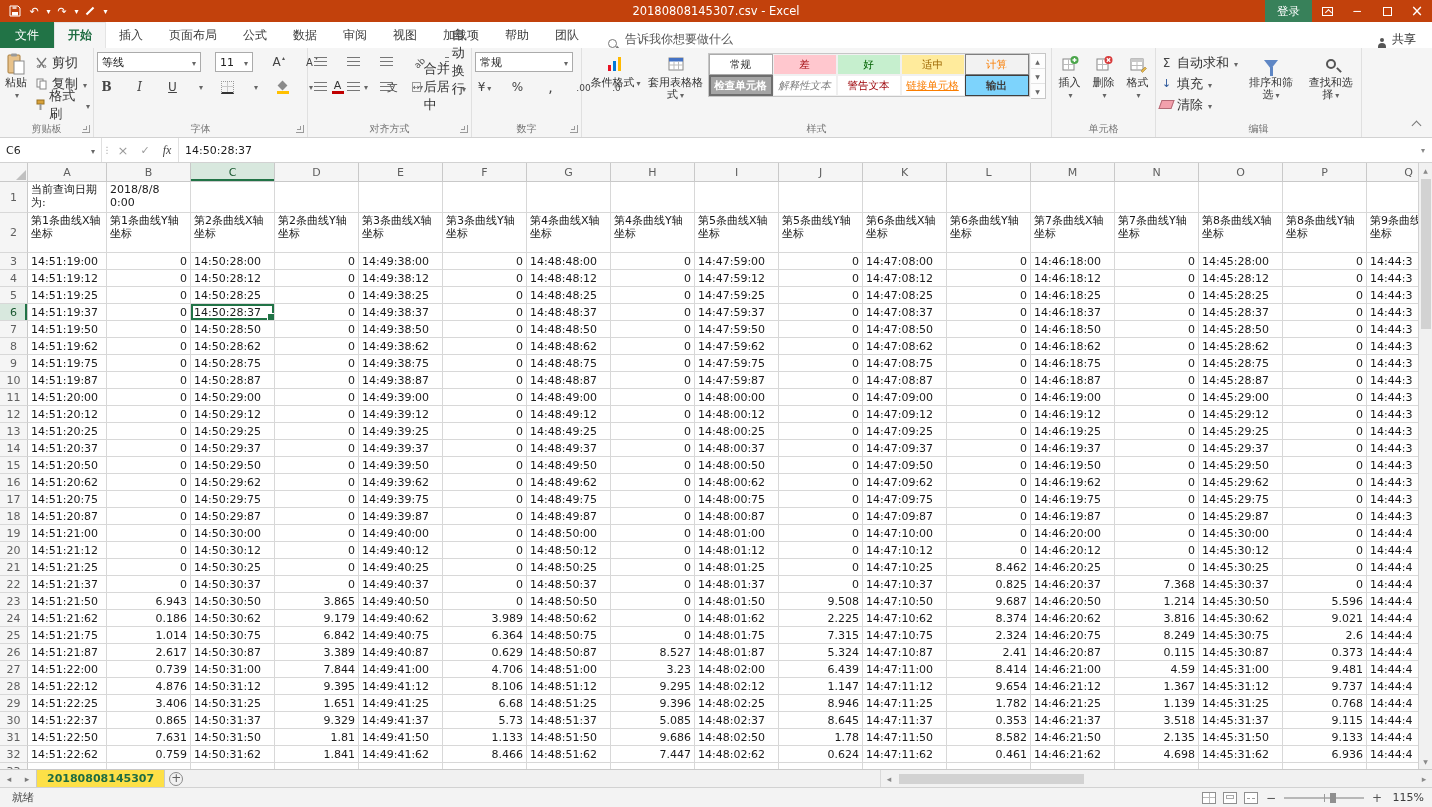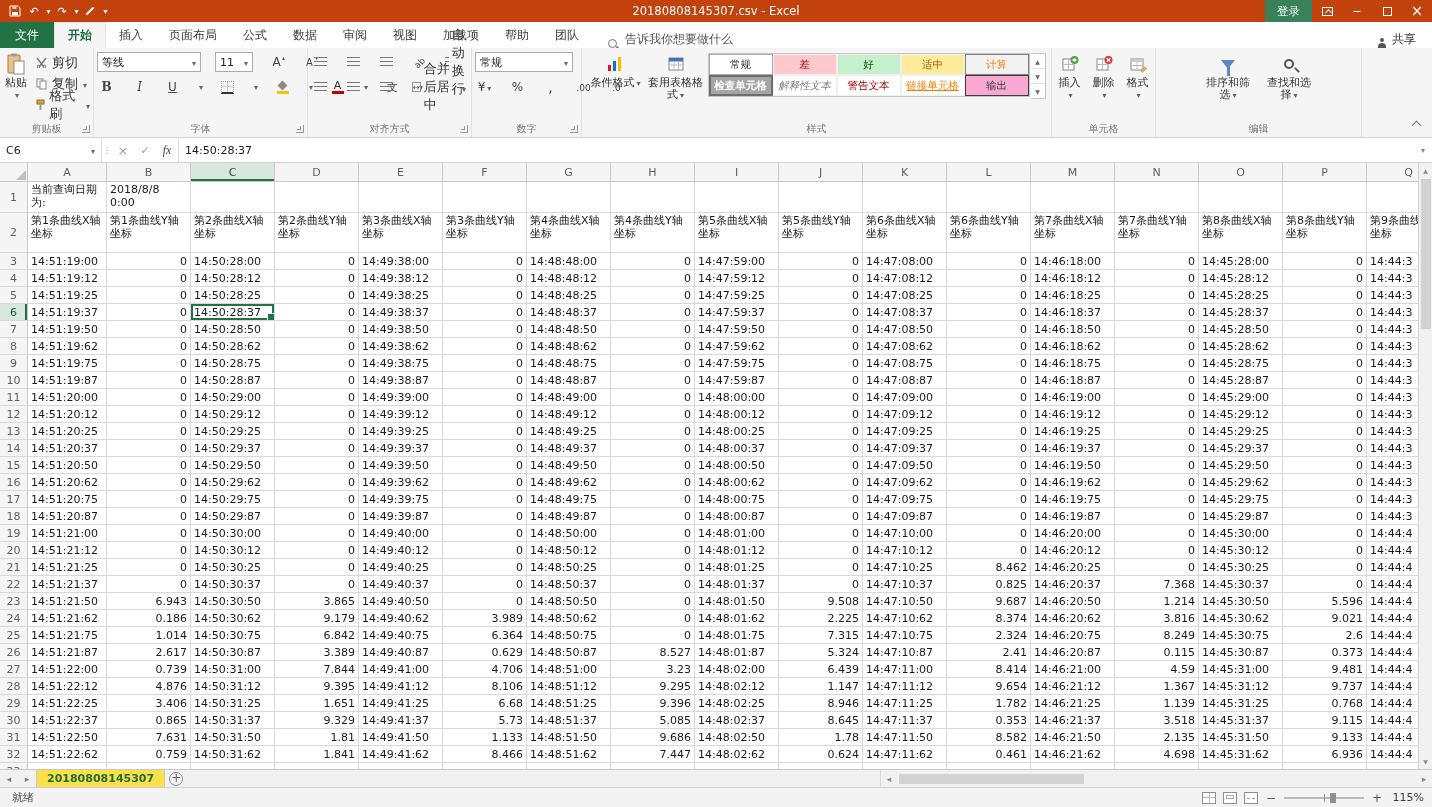--- a/index.html
+++ b/index.html
@@ -81,21 +81,21 @@
   .gcell{display:flex;align-items:center;justify-content:center;font-size:10.5px;border:1px solid #f0f0f0;overflow:hidden;white-space:nowrap;color:#333}
   .g-normal{border-color:#ababab}
   .g-bad{background:#ffc7ce;color:#9c0006}
   .g-good{background:#c6efce;color:#006100}
   .g-neutral{background:#ffeb9c;color:#9c6500}
   .g-calc{background:#f2f2f2;color:#fa7d00;border-color:#7f7f7f}
   .g-check{background:#a5a5a5;color:#fff;font-weight:700;border:2px solid #6e6e6e}
   .g-explan{color:#7f7f7f;font-style:italic}
   .g-warn{color:#9c0006}
   .g-link{color:#fa7d00;text-decoration:underline}
-  .g-output{background:#f9a8d4;color:#3f3f3f;font-weight:400;border-color:#3f3f3f}
+  .g-output{background:#7dd3fc;color:#3f3f3f;font-weight:700;border-color:#3f3f3f}
   .galscroll{width:15px;height:46px;border:1px solid #c6c6c6;border-left:none;display:flex;flex-direction:column;margin-top:3px;background:#fdfdfd}
   .galscroll .gs{flex:1;display:flex;align-items:center;justify-content:center;font-size:6px;color:#666;border-bottom:1px solid #e4e4e4}
   .galscroll .gs:last-child{border-bottom:none}
   .i-sigma::before{content:"Σ";font-size:12px;color:#444}
   .i-filldown::before{content:"↓";font-size:11px;color:#2b579a}
   .i-eraser{width:13px;height:9px;background:#f2a0ac;border:1px solid #b36a76;transform:skewX(-20deg)}
   .i-funnel{width:0;height:0;border-left:7px solid transparent;border-right:7px solid transparent;border-top:9px solid #5f87c5;position:relative}
   .i-funnel::after{content:"";position:absolute;left:-1.5px;top:-2px;width:3px;height:9px;background:#5f87c5}
   .i-mag{width:10px;height:10px;border:2px solid #555;border-radius:50%;position:relative}
   .i-mag::after{content:"";position:absolute;left:8px;top:8px;width:6px;height:2px;background:#555;transform:rotate(45deg)}
@@ -482,20 +482,39 @@
         <span><span>格式</span><span class="caret"></span></span>
       </div>
     </div>
     <div class="glabel">
         <span>单元格</span>
       </div>
   </div>
 
   <div class="rgroup" style="width:206px">
     <div class="rbody">
+      <div class="scol" style="width:86px">
+        <div class="sbtn">
+            <span class="ric i-sigma"></span>
+            <span>自动求和</span>
+            <span class="caret"></span>
+          </div>
+        <div class="sbtn">
+            <span class="ric i-filldown"></span>
+            <span>填充</span>
+            <span class="caret"></span>
+          </div>
+        <div class="sbtn">
+            <span class="ric">
+              <span class="i-eraser"></span>
+            </span>
+            <span>清除</span>
+            <span class="caret"></span>
+          </div>
+      </div>
       <div class="bigbtn" style="width:60px">
         <span class="ric">
             <span class="i-funnel"></span>
           </span>
         <span><span>排序和筛选</span><span class="caret"></span></span>
       </div>
       <div class="bigbtn" style="width:60px">
         <span class="ric">
             <span class="i-mag"></span>
           </span>

